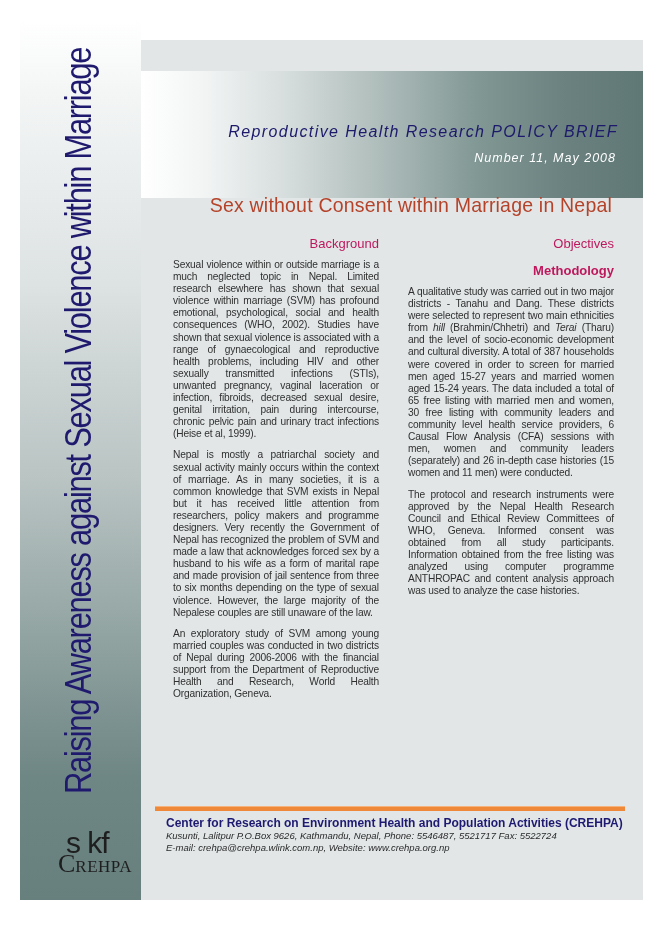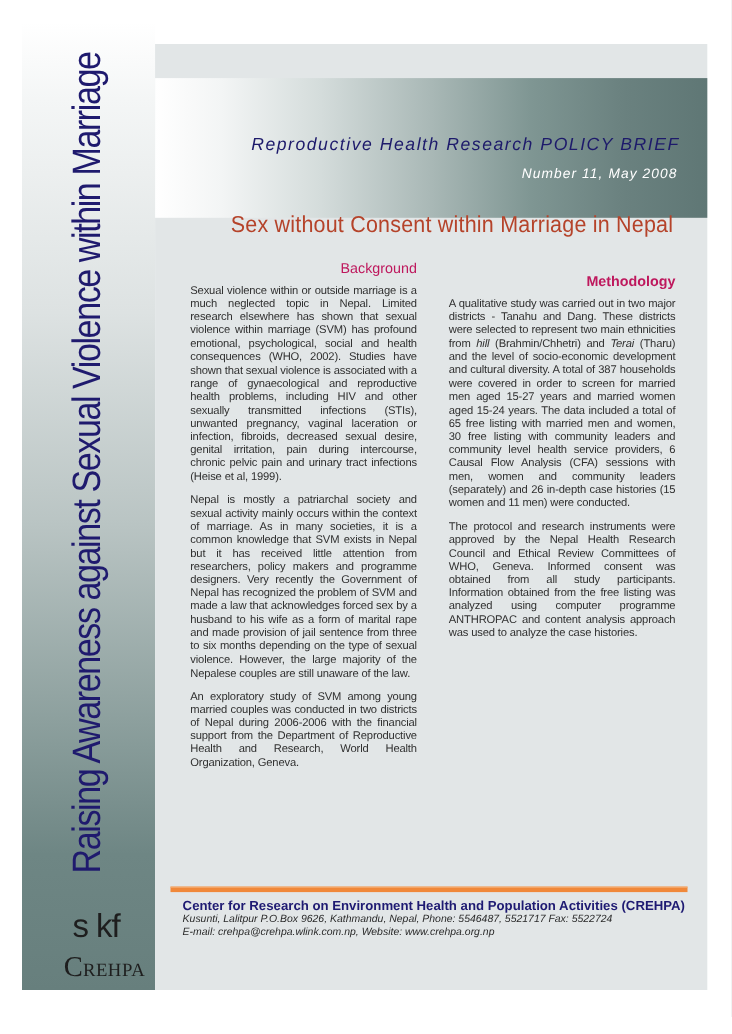--- a/index.html
+++ b/index.html
@@ -18,21 +18,21 @@
     font-family:"Liberation Sans", sans-serif;
     font-size:36px; color:#1f1a6e; letter-spacing:-1.5px;
     width:690px; text-align:left;
     transform: rotate(-90deg) scaleX(0.86);
   }
   .logo {
     position:absolute; left:30px; top:808px; width:100px; height:70px;
     color:#1e1e1e;
   }
   .logo .skf { position:absolute; left:16px; top:0px; font-family:"Liberation Sans", sans-serif; font-size:30px; letter-spacing:-1px; line-height:30px;}
-  .logo .crehpa { position:absolute; left:8px; top:36px; font-family:"Liberation Serif", serif; font-size:26px; line-height:30px;}
+  .logo .crehpa { position:absolute; left:8px; top:21px; font-family:"Liberation Serif", serif; font-size:26px; line-height:30px;}
   .logo .crehpa .small { font-size:17px; letter-spacing:0.5px; }
 
   .panel {
     position:absolute; left:141px; top:40px; width:502px; height:860px;
     background:#e2e6e7;
   }
   .header {
     position:absolute; left:141px; top:40px; width:502px; height:127px;
     background:linear-gradient(to right, #ffffff 0%, #f3f5f5 12%, #d4dcdb 30%, #a9b8b6 50%, #7f9693 68%, #6a817f 85%, #5f7775 100%);
     margin-top:31px;
@@ -90,20 +90,21 @@
 <div class="main-title">Sex without Consent within Marriage in Nepal</div>
 
 <div class="col col-left">
   <div class="heading">Background</div>
   <p class="para">Sexual violence within or outside marriage is a much neglected topic in Nepal. Limited research elsewhere has shown that sexual violence within marriage (SVM) has profound emotional, psychological, social and health consequences (WHO, 2002). Studies have shown that sexual violence is associated with a range of gynaecological and reproductive health problems, including HIV and other sexually transmitted infections (STIs), unwanted pregnancy, vaginal laceration or infection, fibroids, decreased sexual desire, genital irritation, pain during intercourse, chronic pelvic pain and urinary tract infections (Heise et al, 1999).</p>
   <p class="para">Nepal is mostly a patriarchal society and sexual activity mainly occurs within the context of marriage. As in many societies, it is a common knowledge that SVM exists in Nepal but it has received little attention from researchers, policy makers and programme designers. Very recently the Government of Nepal has recognized the problem of SVM and made a law that acknowledges forced sex by a husband to his wife as a form of marital rape and made provision of jail sentence from three to six months depending on the type of sexual violence. However, the large majority of the Nepalese couples are still unaware of the law.</p>
   <p class="para">An exploratory study of SVM among young married couples was conducted in two districts of Nepal during 2006-2006 with the financial support from the Department of Reproductive Health and Research, World Health Organization, Geneva.</p>
 </div>
 
 <div class="col col-right">
+  <div class="heading">Objectives</div>
   <div class="heading gap">Methodology</div>
   <p class="para"><span>A qualitative study was carried out in two major districts - Tanahu and Dang. These districts were selected to represent two main ethnicities from </span><i>hill</i><span> (Brahmin/Chhetri) and </span><i>Terai</i><span> (Tharu) and the level of socio-economic development and cultural diversity. A total of 387 households were covered in order to screen for married men aged 15-27 years and married women aged 15-24 years. The data included a total of 65 free listing with married men and women, 30 free listing with community leaders and community level health service providers, 6 Causal Flow Analysis (CFA) sessions with men, women and community leaders (separately) and 26 in-depth case histories (15 women and 11 men) were conducted.</span></p>
   <p class="para">The protocol and research instruments were approved by the Nepal Health Research Council and Ethical Review Committees of WHO, Geneva. Informed consent was obtained from all study participants. Information obtained from the free listing was analyzed using computer programme ANTHROPAC and content analysis approach was used to analyze the case histories.</p>
 </div>
 
 <div class="rule"></div>
 
 <div class="footer">
   <div class="footer-org">Center for Research on Environment Health and Population Activities (CREHPA)</div>
   <div class="footer-line">Kusunti, Lalitpur P.O.Box 9626, Kathmandu, Nepal, Phone: 5546487, 5521717 Fax: 5522724</div>

